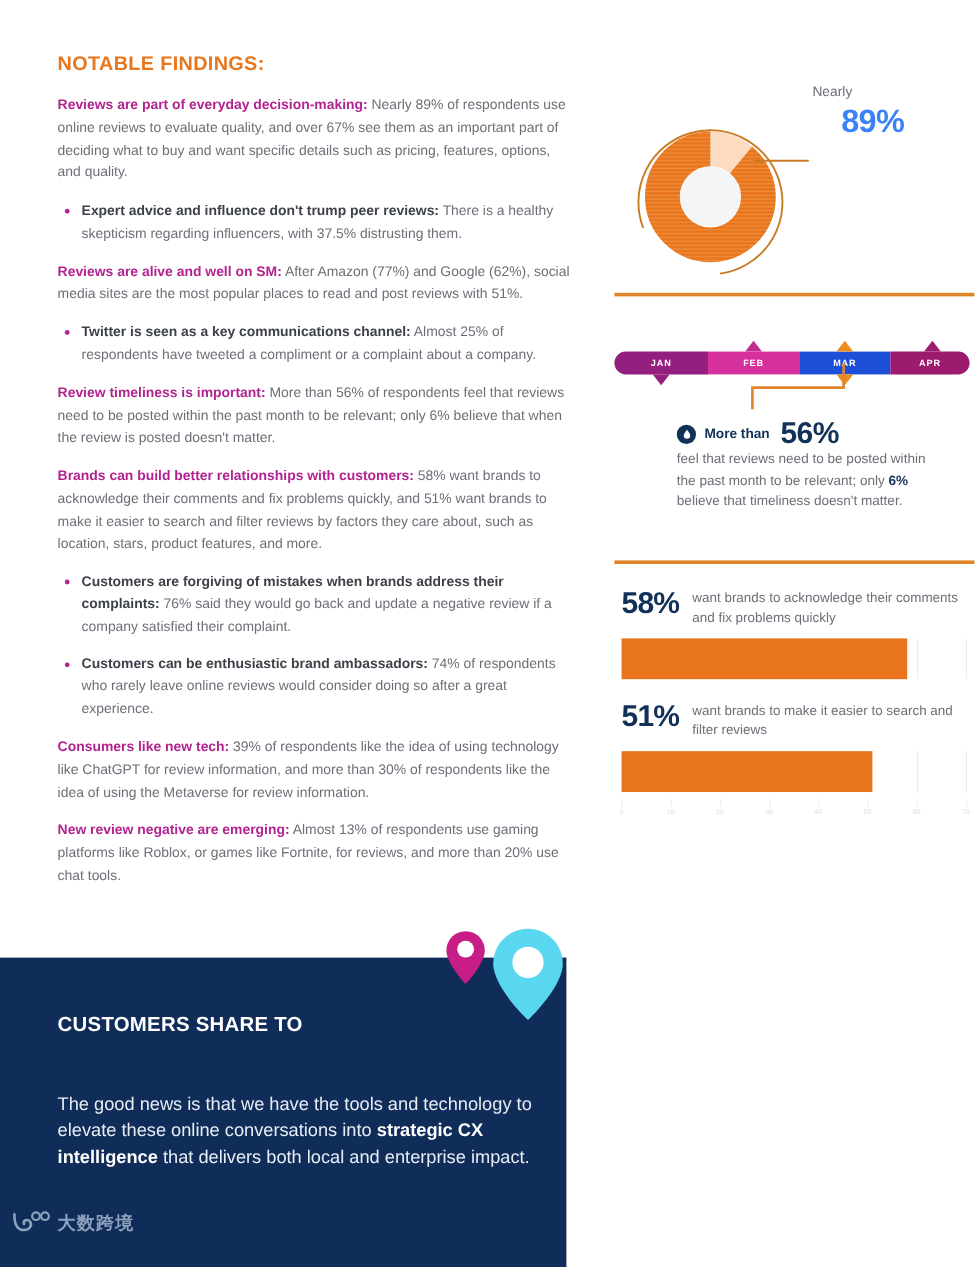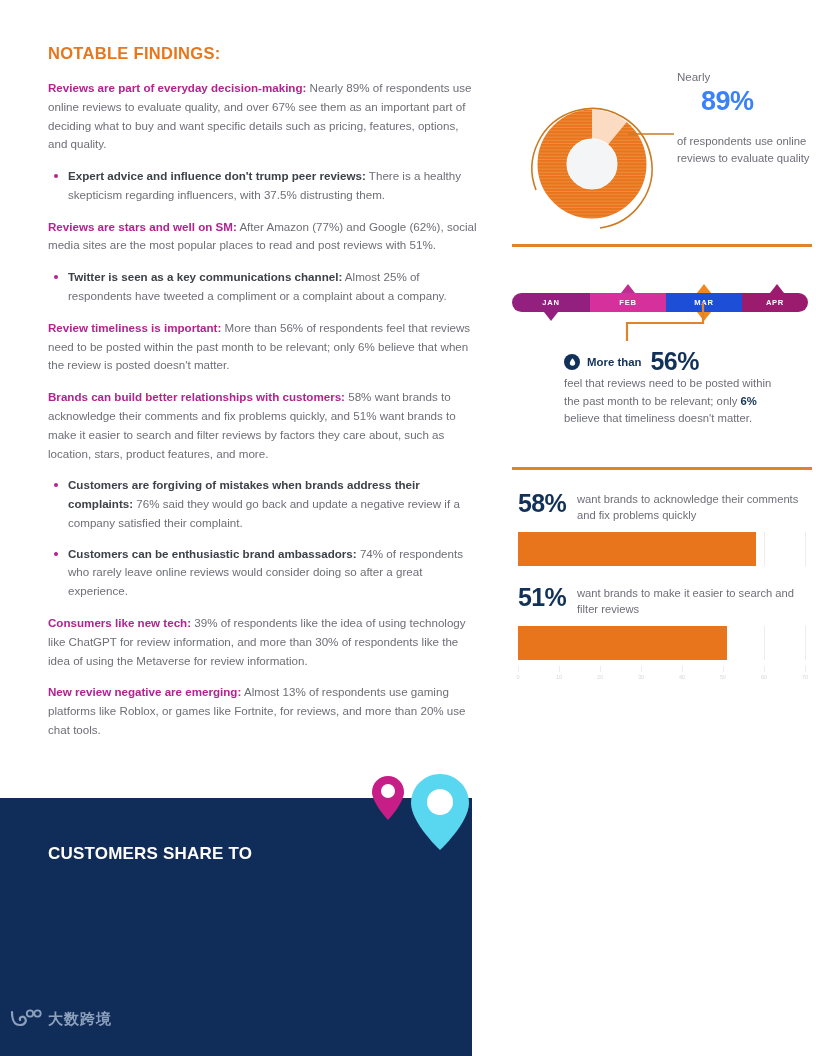--- a/index.html
+++ b/index.html
@@ -219,21 +219,21 @@
     </p>
 
     <ul class="bullets">
       <li>
         <span class="dot"></span>
         <span class="lead">Expert advice and influence don't trump peer reviews:</span><span> There is a healthy skepticism regarding influencers, with 37.5% distrusting them.</span>
       </li>
     </ul>
 
     <p class="para">
-      <span class="lead">Reviews are stars and well on SM:</span><span> After Amazon (77%) and Google (62%), social media sites are the most popular places to read and post reviews with 51%.</span>
+      <span class="lead">Reviews are alive and well on SM:</span><span> After Amazon (77%) and Google (62%), social media sites are the most popular places to read and post reviews with 51%.</span>
     </p>
 
     <ul class="bullets">
       <li>
         <span class="dot"></span>
         <span class="lead">Twitter is seen as a key communications channel:</span><span> Almost 25% of respondents have tweeted a compliment or a complaint about a company.</span>
       </li>
     </ul>
 
     <p class="para">
@@ -283,21 +283,20 @@
           <circle cx="76" cy="78" r="40" fill="none" stroke="url(#stripes)" stroke-width="29" stroke-dasharray="223.7 27.6" stroke-dashoffset="-27.6" transform="rotate(-90 76 78)"></circle>
 
           <circle cx="76" cy="78" r="25" fill="#F4F5F7"></circle>
 
           <path d="M 112 48 L 158 48" fill="none" stroke="#C97B23" stroke-width="1.6"></path>
         </svg>
       </div>
       <div class="stat-callout">
         <div class="stat-pre">Nearly</div>
         <div class="stat-big">89%</div>
-        <div class="stat-desc">of respondents use online reviews to evaluate quality</div>
       </div>
     </div>
 
     <div class="divider"></div>
 
     <div class="timeline-block">
       <div class="timeline-bar">
         <div class="tl-seg tl-cap-l" style="left:0px; width:78px; background:#93207F;">
           <span>JAN</span>
         </div>
@@ -403,20 +402,23 @@
         <div class="axis-tick" style="left:252px;">60</div>
         <div class="axis-tick" style="left:293px;">70</div>
       </div>
     </div>
   </div>
 
   <div class="navy-panel">
     <div class="navy-title">
       <span>CUSTOMERS SHARE TO</span><br>
     </div>
+    <div class="navy-body">
+      <span>The good news is that we have the tools and technology to elevate these online conversations into </span><b>strategic CX intelligence</b><span> that delivers both local and enterprise impact.</span>
+    </div>
   </div>
 
   <div class="pins">
     <svg width="110" height="80" viewBox="0 0 110 80">
       <g>
         <path d="M18 4 C27 4 34 11 34 20 C34 31 18 48 18 48 C18 48 2 31 2 20 C2 11 9 4 18 4 Z" fill="#C71D86"></path>
         <circle cx="18" cy="19" r="7" fill="#ffffff"></circle>
       </g>
       <g>
         <path d="M70 2 C86 2 99 15 99 31 C99 51 70 78 70 78 C70 78 41 51 41 31 C41 15 54 2 70 2 Z" fill="#5AD7F0"></path>

